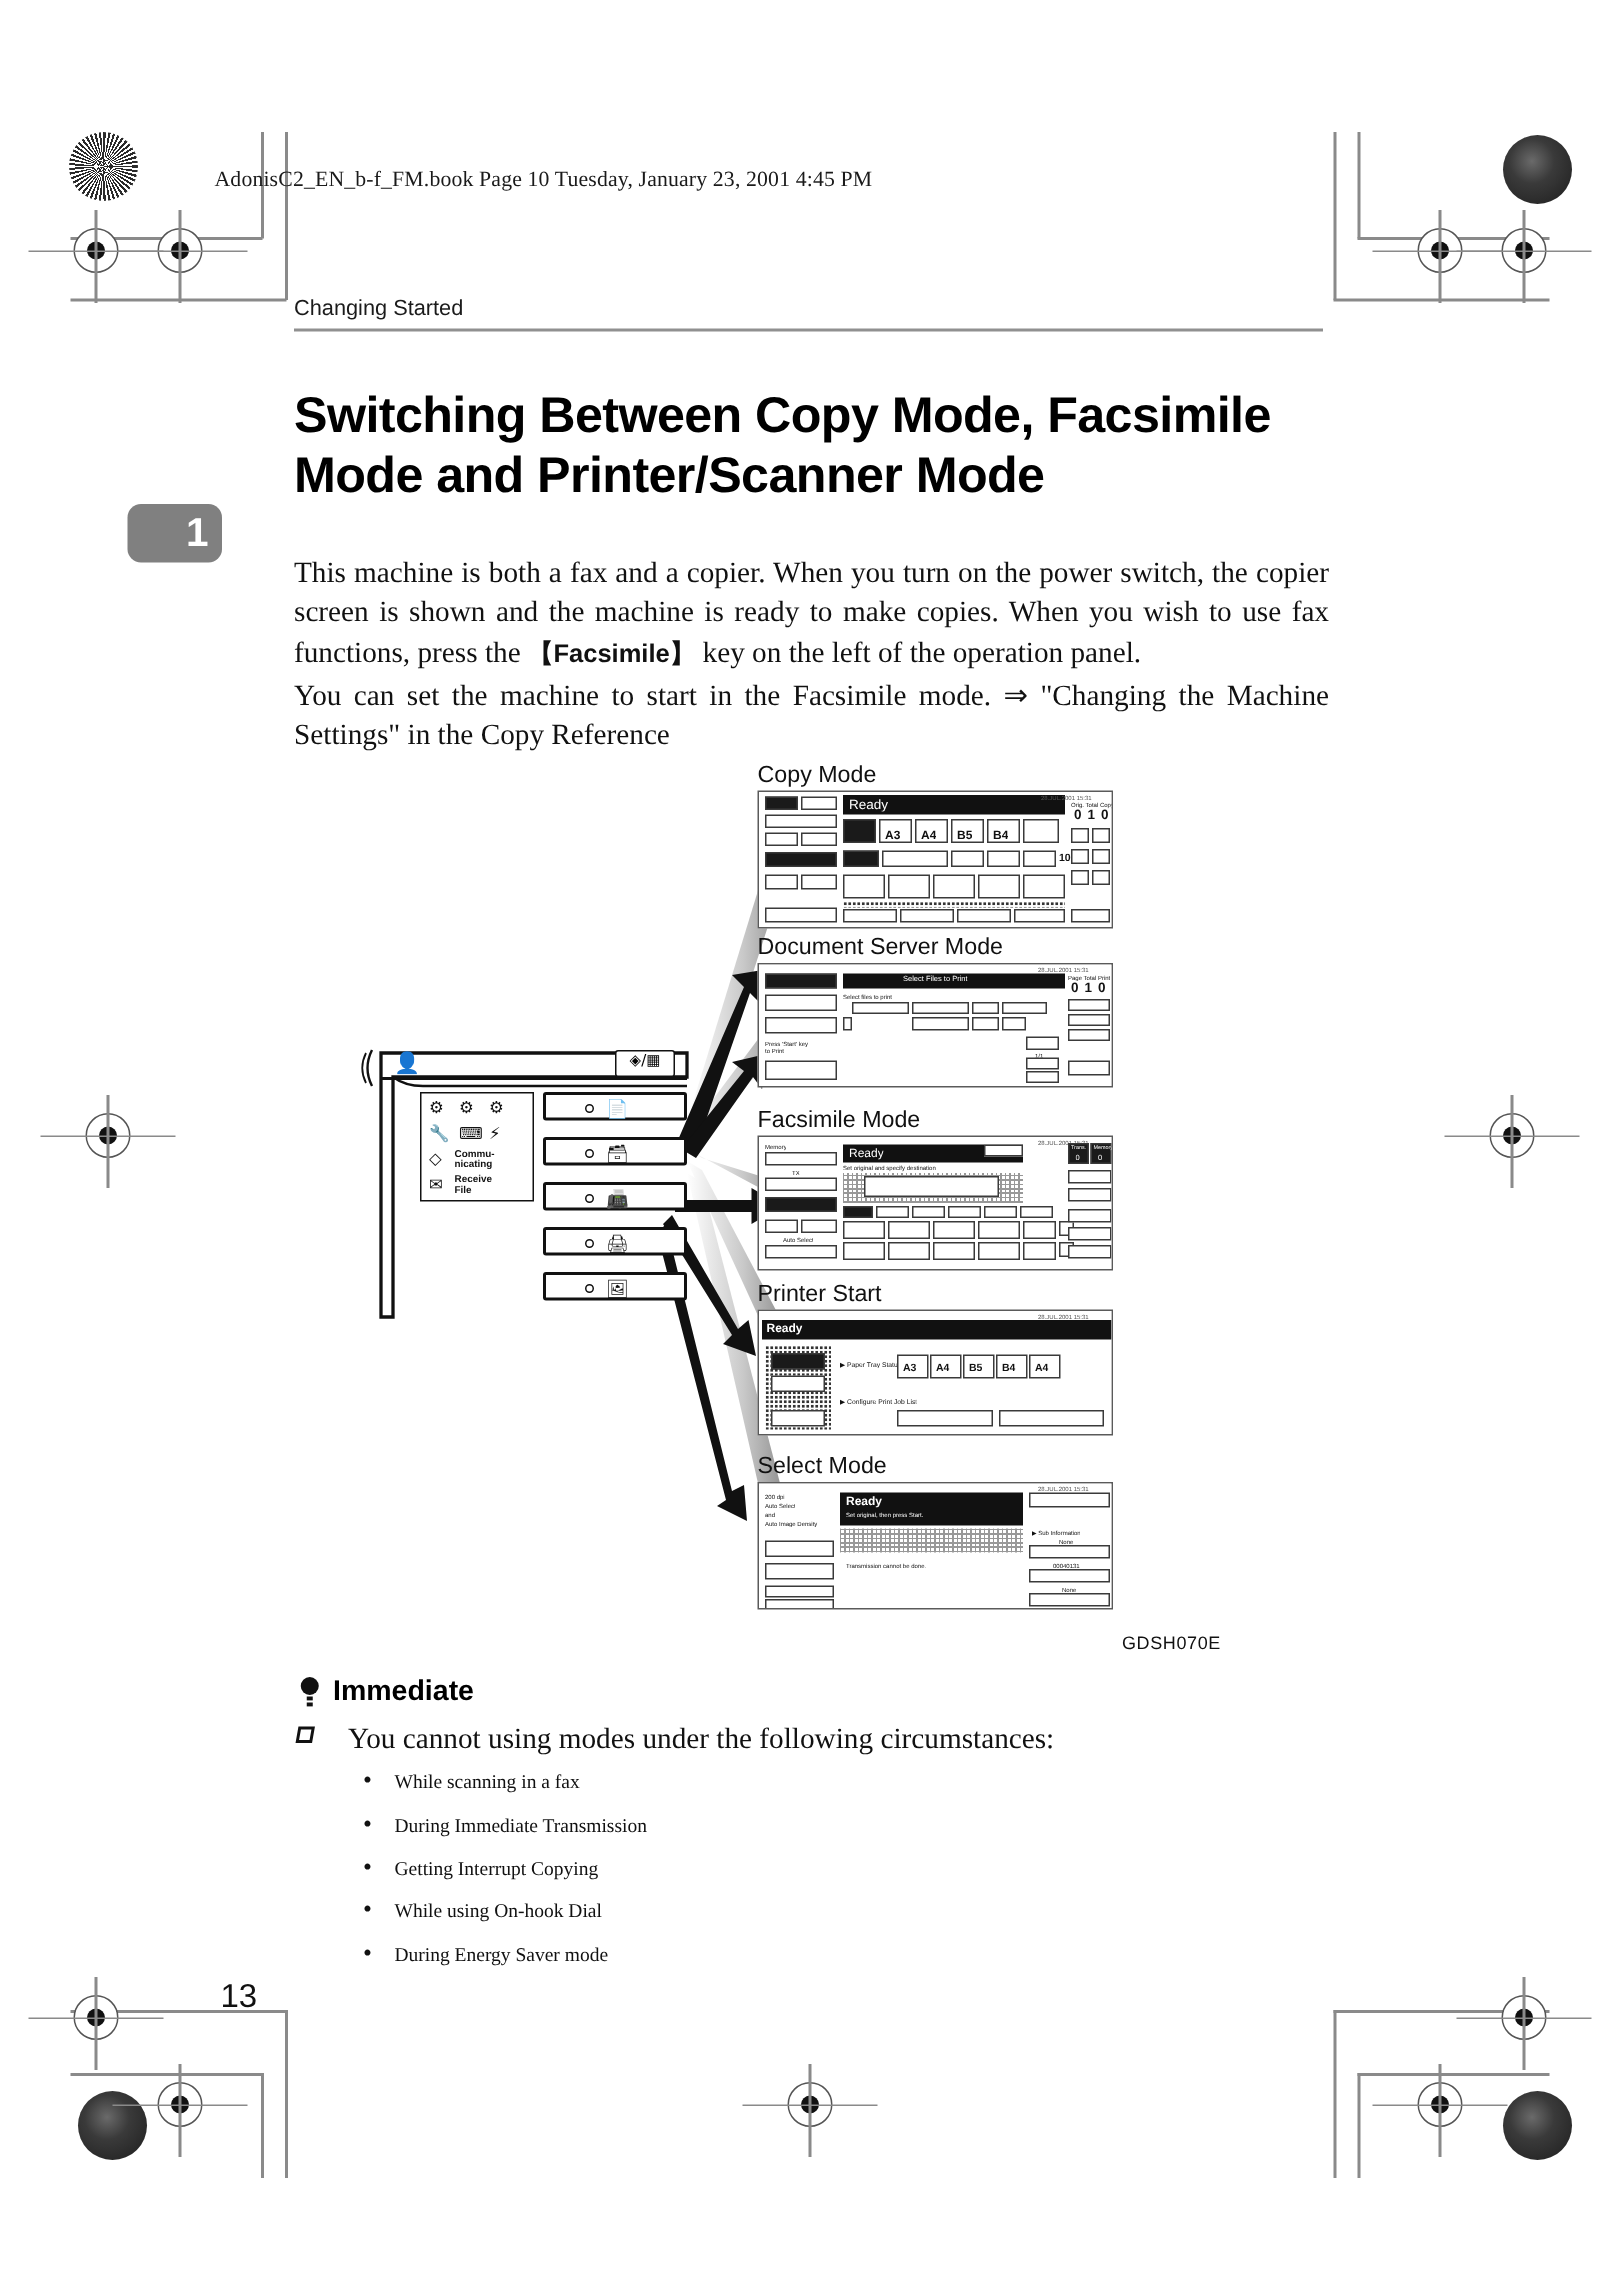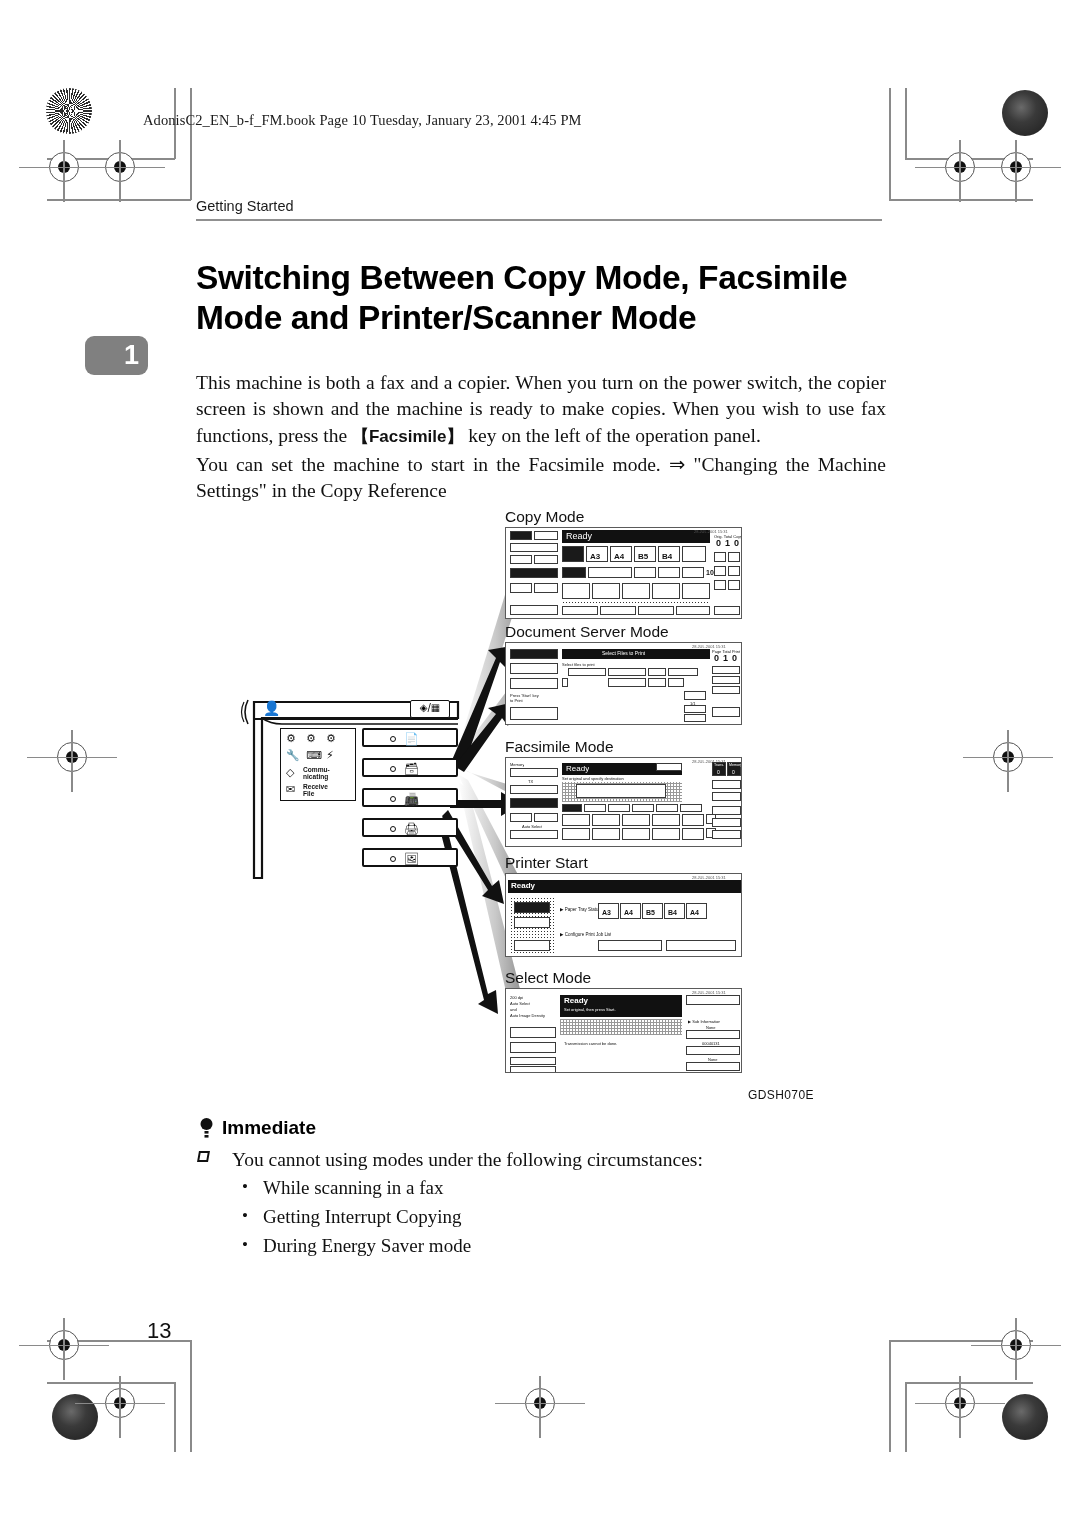--- a/index.html
+++ b/index.html
@@ -89,21 +89,21 @@
   
   #lim-head{position:absolute;left:196px;top:1117px;
       font-family:"Liberation Sans",sans-serif;font-weight:bold;font-size:19px;color:#000;}
   #lim-bulb{position:absolute;left:199px;top:1118px;width:15px;height:22px;}
   #lim-line{position:absolute;left:196px;top:1146px;width:690px;
       font-family:"Liberation Serif",serif;font-size:19.5px;line-height:27px;color:#111;}
   #lim-sq{position:absolute;left:198px;top:1151px;width:11px;height:11px;
       border:2px solid #111;box-sizing:border-box;transform:skewX(-10deg);}
   #lim-list{position:absolute;left:232px;top:1174px;width:660px;list-style:none;
       margin:0;padding:0;}
-  #lim-list li{font-family:"Liberation Serif",serif;font-size:19px;line-height:28.8px;
+  #lim-list li{font-family:"Liberation Serif",serif;font-size:13px;line-height:28.8px;
       color:#111;position:relative;padding-left:31px;}
   #lim-list li::before{content:"\2022";position:absolute;left:10px;top:-1px;font-size:17px;}
 
   #pageno{position:absolute;left:147px;top:1318px;
       font-family:"Liberation Sans",sans-serif;font-size:22px;color:#111;}
 </style>
 </head>
 <body>
 
 <div id="page">
@@ -166,21 +166,21 @@
     <div class="bullseye" style="left:1001px;top:1330px;"></div>
     <div class="cropline" style="left:971px;top:1344.5px;width:90px;height:1.5px;"></div>
     <div class="cropline" style="left:1015px;top:1318px;width:1.5px;height:62px;"></div>
     <div class="bullseye" style="left:945px;top:1388px;"></div>
     <div class="cropline" style="left:915px;top:1402.5px;width:90px;height:1.5px;"></div>
     <div class="cropline" style="left:959px;top:1376px;width:1.5px;height:62px;"></div>
   </div>
 
   <div id="book-line">AdonisC2_EN_b-f_FM.book  Page 10  Tuesday, January 23, 2001  4:45 PM</div>
 
-  <div id="running-head">Getting Started</div>
+  <div id="running-head">Changing Started</div>
   <div id="head-rule"></div>
 
   <h1 id="title">Switching Between Copy Mode, Facsimile Mode and Printer/Scanner Mode</h1>
 
   <div id="chapter-tab">1</div>
 
   <p class="body-p" id="p2">You can set the machine to start in the Facsimile mode. ⇒ "Changing the Machine Settings" in the Copy Reference</p>
 
   <p class="body-p" id="p1"><span>This machine is both a fax and a copier. When you turn on the power switch, the copier screen is shown and the machine is ready to make copies. When you wish to use fax functions, press the </span><span class="keycap">【Facsimile】</span><span> key on the left of the operation panel.</span></p>
 
@@ -465,19 +465,21 @@
     <rect x="5.5" y="13" width="4" height="2.6" fill="#111"></rect>
     <rect x="5.5" y="17" width="4" height="2.6" fill="#111"></rect>
   </svg>
   <div id="lim-head" style="left:222px;">Immediate</div>
 
   <div id="lim-sq"></div>
   <div id="lim-line" style="padding-left:36px;box-sizing:border-box;">You cannot using modes under the following circumstances:</div>
 
   <ul id="lim-list">
     <li>While scanning in a fax</li>
+    <li>During Immediate Transmission</li>
     <li>Getting Interrupt Copying</li>
+    <li>While using On-hook Dial</li>
     <li>During Energy Saver mode</li>
   </ul>
 
   <div id="pageno">13</div>
 
 </div>
 
 </body></html>

